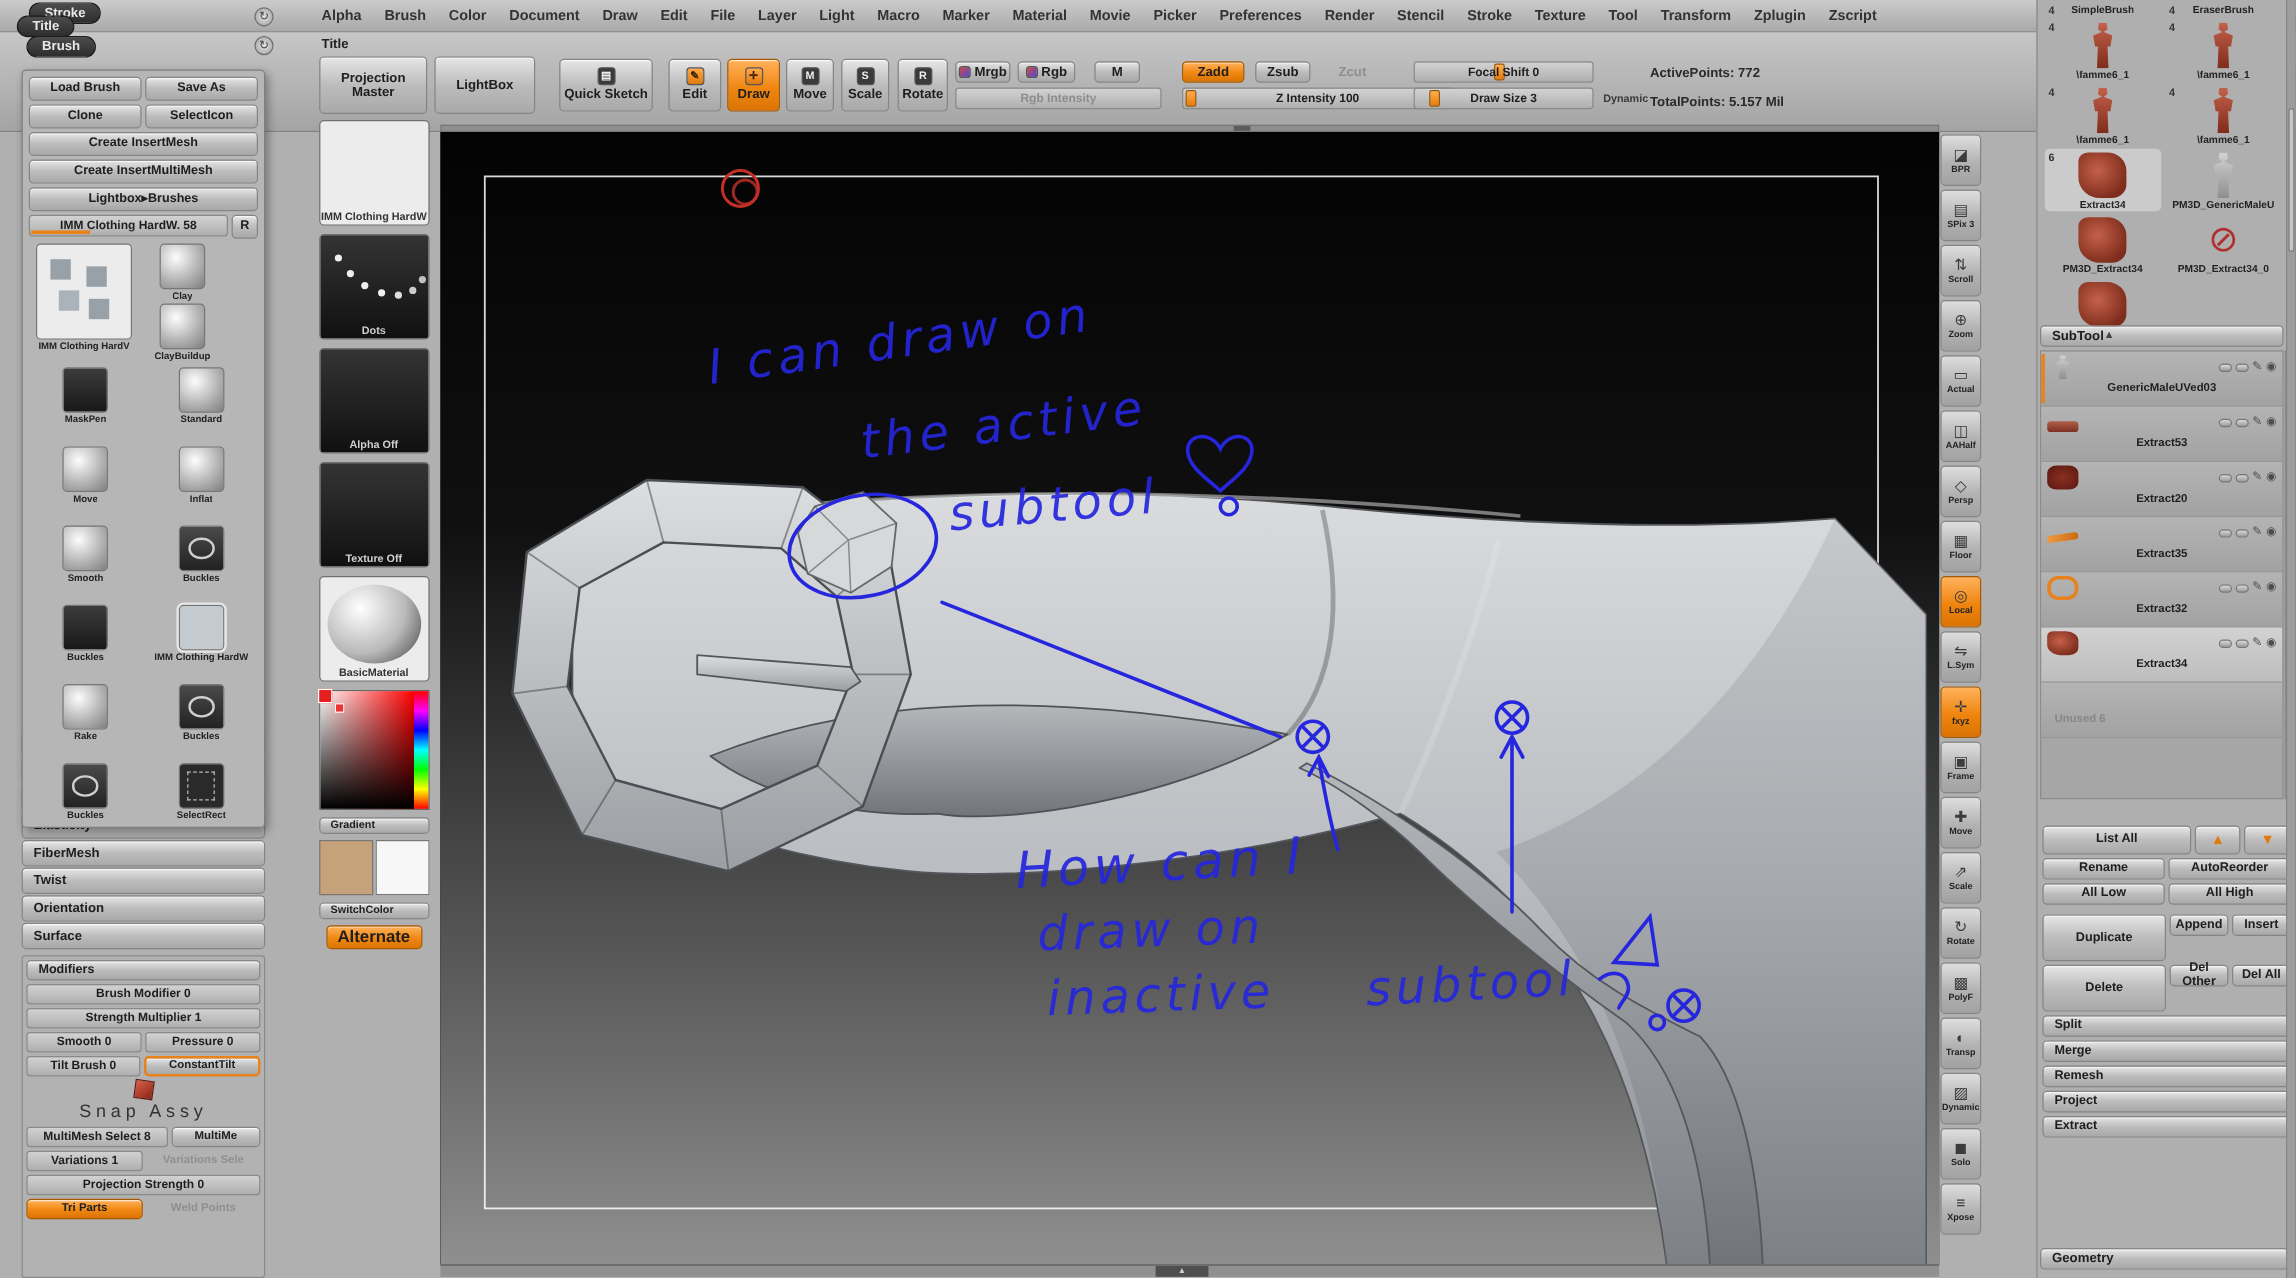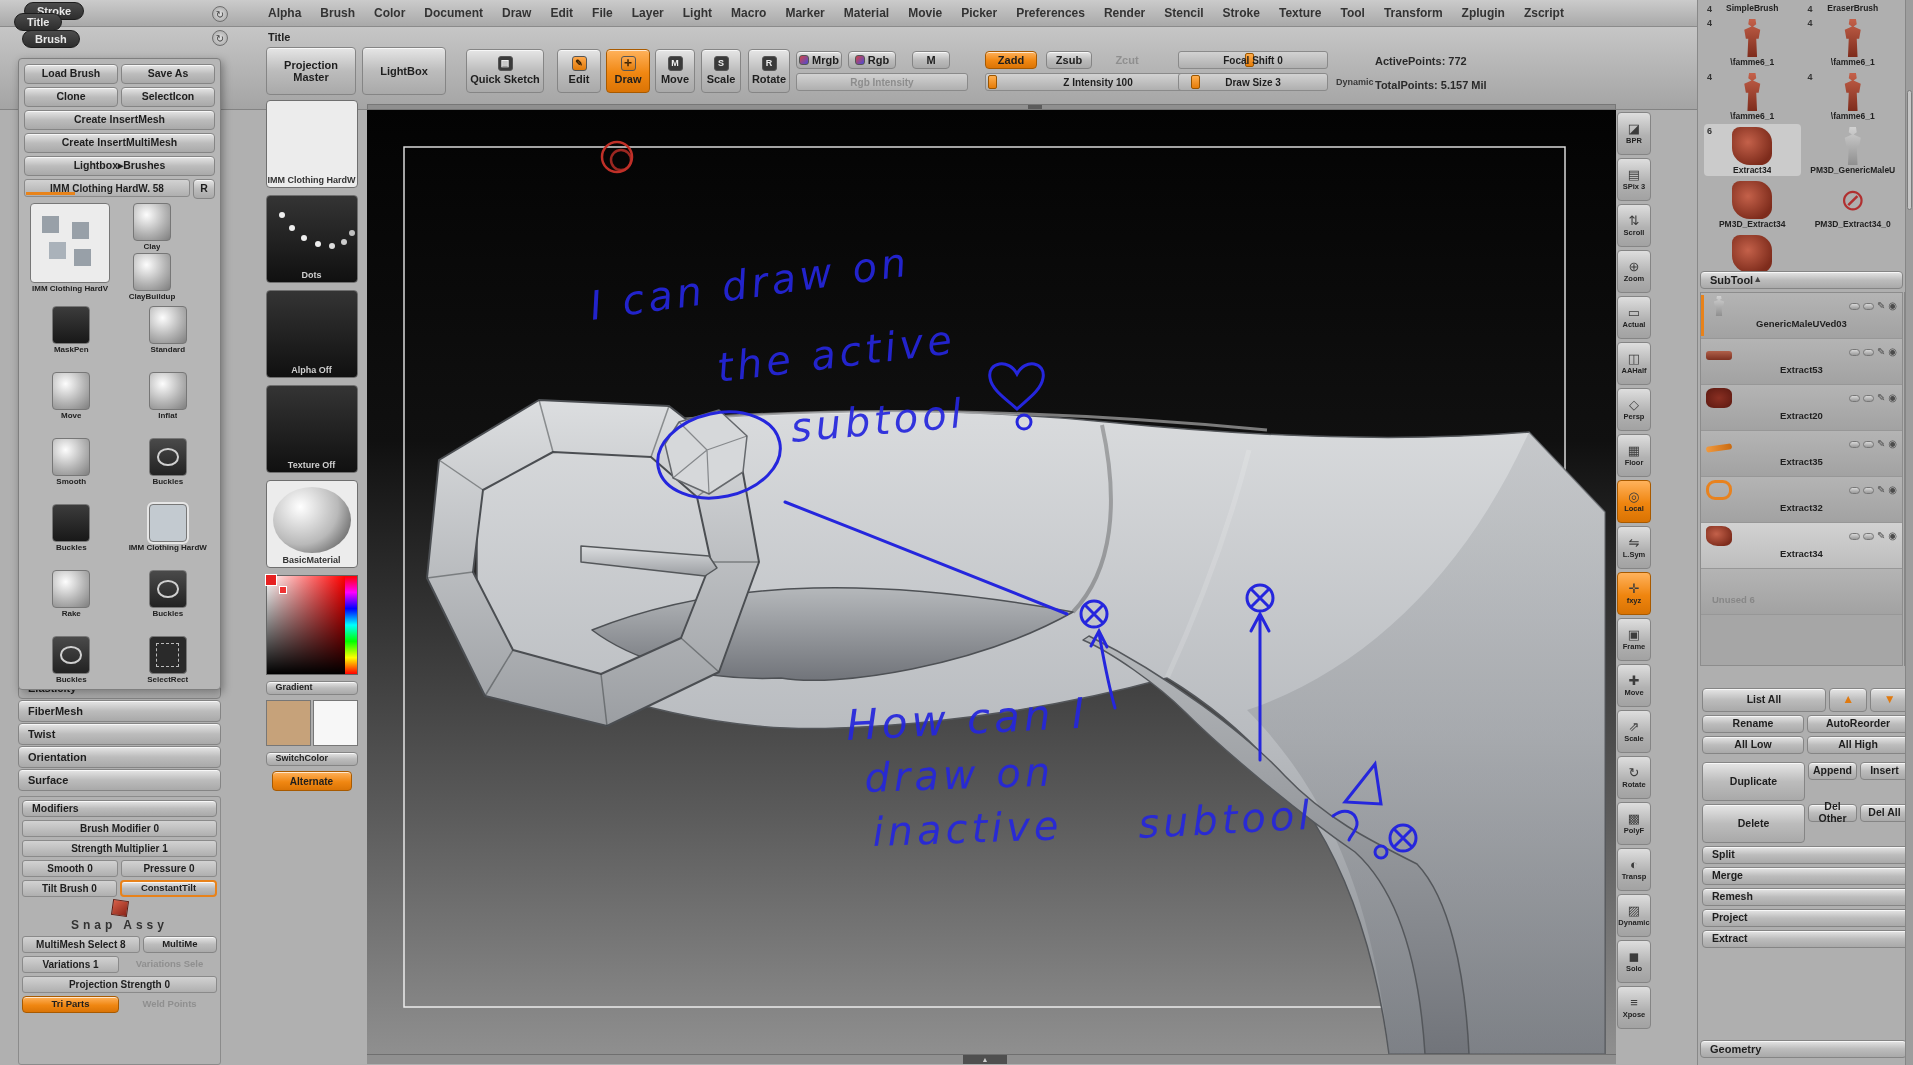--- a/index.html
+++ b/index.html
@@ -85,21 +85,21 @@
   
   .sections{position:absolute;left:18px;top:608px;width:203px}
   .section-btn{height:22px;margin-bottom:1px;font-size:11px}
   .modifiers{position:absolute;left:18px;top:796px;width:203px;height:269px;background:#b2b2b2;border:1px solid #8b8b8b;border-radius:3px;padding:3px;overflow:hidden}
   .mod-header{height:17px;margin-bottom:3px;font-size:10.5px}
   .mrow{display:flex;gap:3px;margin-bottom:3px}
   .mrow .slider{height:17px;flex:1}
   .mrow .btn{height:17px;flex:1;font-size:9.5px}
   .snap-row{display:flex;flex-direction:column;align-items:center;margin:3px 0 4px}
   .red-cube{width:16px;height:16px;background:linear-gradient(135deg,#d86048,#8a2418);border:1px solid #5f1a10;transform:rotate(8deg)}
-  .snap-label{font-size:12px;font-weight:bold;color:#333;letter-spacing:4px;margin-top:2px}
+  .snap-label{font-size:15px;font-weight:normal;color:#333;letter-spacing:4px;margin-top:2px}
 
   
   .qcol{position:absolute;left:263px;top:100px;width:97px}
   .qthumb{width:92px;border:1px solid #6f6f6f;border-radius:4px;position:relative;margin:0 auto 7px;
           display:flex;align-items:flex-end;justify-content:center;overflow:hidden}
   .qlabel{position:relative;z-index:2;font-size:9px;font-weight:bold;padding-bottom:2px;white-space:nowrap}
   .q-light{background:#ececec;color:#333}
   .q-dark{background:linear-gradient(#343434,#101010);color:#cfcfcf}
   .dots::before{content:"";position:absolute;width:6px;height:6px;border-radius:50%;background:#eee;left:12px;top:16px;
      box-shadow:10px 13px 0 #eee,22px 23px 0 #eee,36px 29px 0 #eee,50px 31px 0 #ddd,62px 27px 0 #ccc,70px 18px 0 #c0c0c0}
@@ -107,21 +107,21 @@
      background:radial-gradient(circle at 35% 30%,#fff,#b9b9b9 55%,#6f6f6f 82%,#4f4f4f)}
   .picker{width:92px;height:100px;position:relative;border:1px solid #666;margin:0 auto 6px}
   .sat{position:absolute;left:0;top:0;right:12px;bottom:0;background:linear-gradient(to bottom,rgba(0,0,0,0),#000),linear-gradient(to right,#fff,#f00)}
   .hue{position:absolute;right:0;top:0;bottom:0;width:12px;background:linear-gradient(#f00,#f0f,#00f,#0ff,#0f0,#ff0,#f00)}
   .cur{position:absolute;left:12px;top:10px;width:8px;height:8px;border:1px solid #fff;background:#e33}
   .swcur{position:absolute;left:-2px;top:-2px;width:12px;height:12px;background:#e62020;border:1px solid #fff;z-index:3}
   .minibar{width:92px;height:14px;margin:0 auto 5px;font-size:9px}
   .swatches{width:92px;display:flex;gap:2px;margin:0 auto 6px}
   .sw{flex:1;height:46px;border:1px solid #777}
   .sw1{background:#c6a27a}.sw2{background:#f7f7f7}
-  .alt-btn{width:80px;height:20px;margin:0 auto;font-size:10px}
+  .alt-btn{width:80px;height:20px;margin:0 auto;font-size:14px}
 
   
   .viewport{position:absolute;left:367px;top:110px;width:1249px;height:944px;background:#000}
   .vp-svg{display:block;width:100%;height:100%}
   .ink-text{fill:#2526dd;font-style:italic;font-family:"DejaVu Sans",sans-serif;letter-spacing:4px;opacity:.92}
   .topstrip{position:absolute;left:367px;top:104px;width:1249px;height:6px;background:#8f8f8f;border:1px solid #777}
   .topstrip .h{position:absolute;left:660px;top:0;bottom:0;width:14px;background:#5c5c5c}
   .botstrip{position:absolute;left:367px;top:1054px;width:1249px;height:10px;background:#909090;border-top:1px solid #6f6f6f}
   .botstrip .h{position:absolute;left:596px;top:0;bottom:0;width:44px;background:#4f4f4f;display:flex;align-items:center;justify-content:center;color:#cfcfcf;font-size:7px}
 

